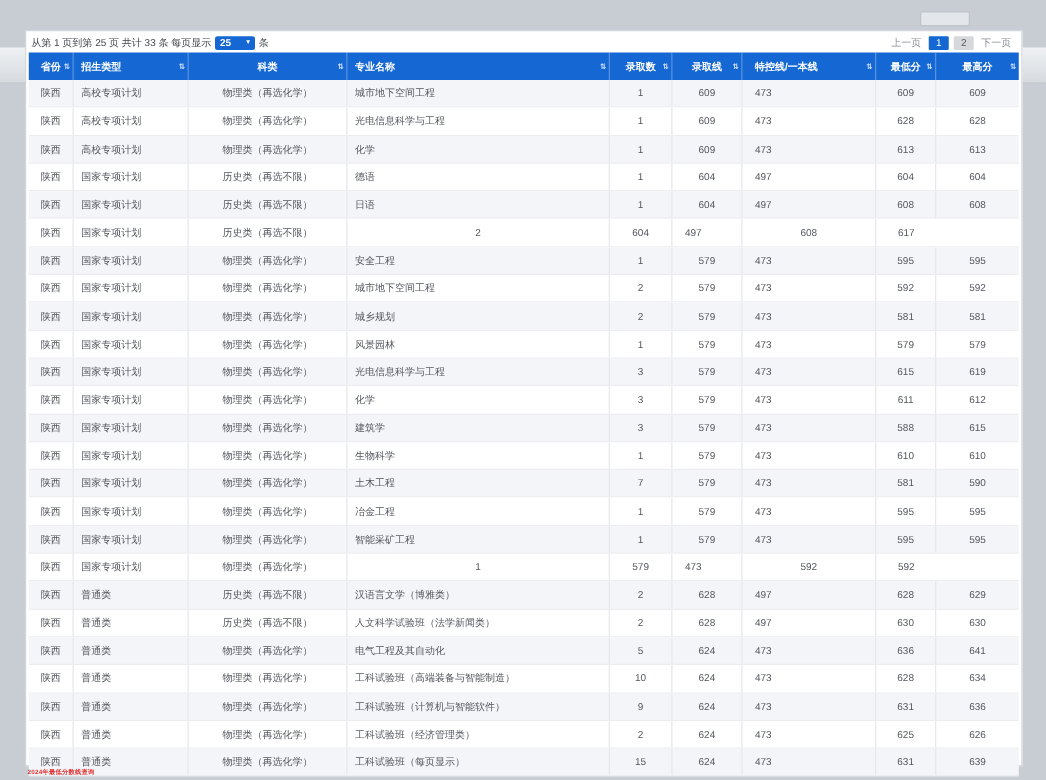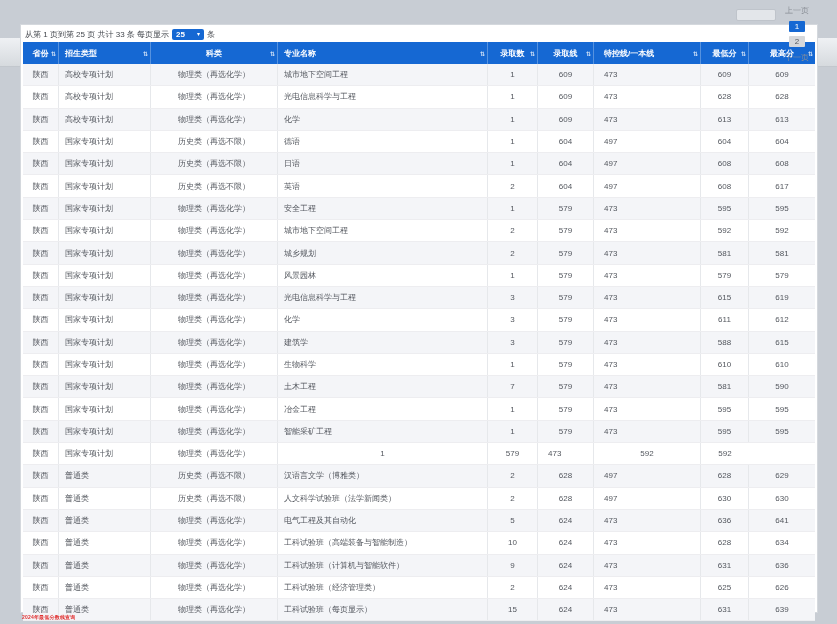--- a/index.html
+++ b/index.html
@@ -45,21 +45,21 @@
     padding:1px 6px 0 4px;
   }
   .toolbar.bottom{height:18px;padding-top:3px;}
   .pageinfo{font-size:8px;color:#43474d;display:flex;align-items:center;gap:3px;white-space:nowrap;}
   .chip{
     display:inline-flex;align-items:center;gap:12px;
     background:var(--accent,#1568d3);color:#fff;font-weight:bold;
     font-size:8px;padding:1px 4px;border-radius:2px;cursor:pointer;line-height:9px;
   }
   .chip .caret{font-size:6px;line-height:6px;}
-  .pager{display:flex;align-items:center;gap:4px;font-size:8px;color:#8a8f96;flex-direction:column;}
+  .pager{display:flex;align-items:center;gap:4px;font-size:8px;color:#8a8f96;}
   .pbtn{cursor:pointer;padding:1px 2px;}
   .pnum{
     min-width:12px;height:11px;line-height:11px;text-align:center;
     background:#d6d8db;color:#55595f;border-radius:1px;cursor:pointer;padding:0 2px;
   }
   .pnum.active{background:var(--accent,#1568d3);color:#fff;}
   
   .thead,.tr{
     display:grid;
     grid-template-columns:36px 92px 127px 210px 50px 56px 107px 48px 1fr;
@@ -246,21 +246,20 @@
         <div class="td al-c">1</div>
         <div class="td al-c">604</div>
         <div class="td al-l pad10">497</div>
         <div class="td al-c">608</div>
         <div class="td al-c">608</div>
       </div>
       <div class="tr">
         <div class="td al-c">陕西</div>
         <div class="td al-l">国家专项计划</div>
         <div class="td al-c">历史类（再选不限）</div>
-        <div class="td al-l">英语</div>
         <div class="td al-c">2</div>
         <div class="td al-c">604</div>
         <div class="td al-l pad10">497</div>
         <div class="td al-c">608</div>
         <div class="td al-c">617</div>
       </div>
       <div class="tr">
         <div class="td al-c">陕西</div>
         <div class="td al-l">国家专项计划</div>
         <div class="td al-c">物理类（再选化学）</div>

